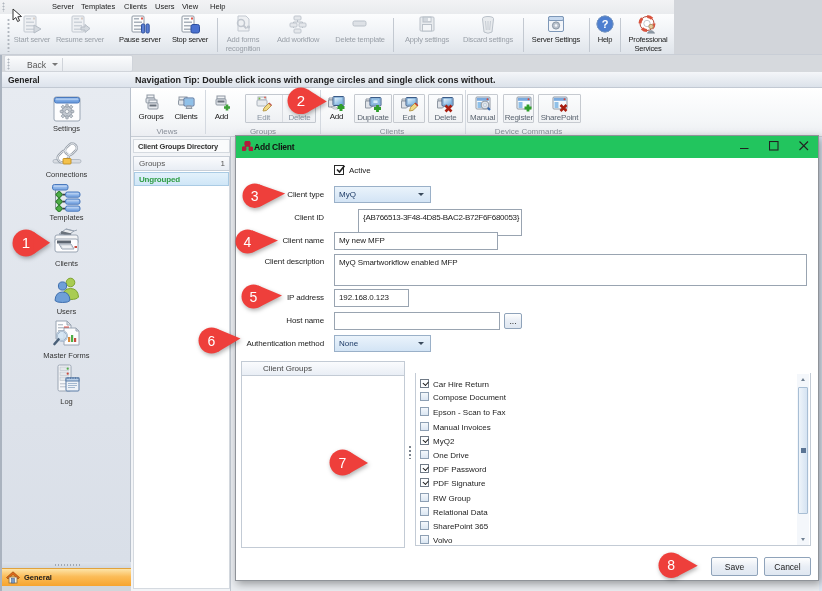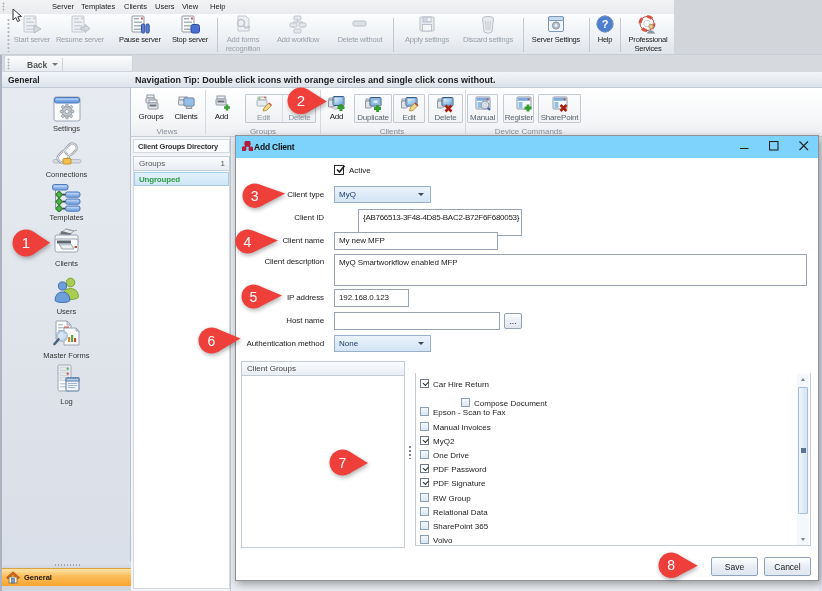--- a/index.html
+++ b/index.html
@@ -42,27 +42,27 @@
 .rgl{position:absolute;top:39px;font-size:8px;color:#8a909a;text-align:center;}
 .rsep{position:absolute;top:2px;width:1px;height:44px;background:#d4d9e0;}
 
 #cgd{left:131px;top:137px;width:100px;height:454px;background:#f2f4f7;border-right:1px solid #c0c7d0;}
 #cgdhdr{left:133px;top:139px;width:97px;height:14px;background:#fafbfc;border:1px solid #d5dae0;font-size:7.5px;font-weight:bold;color:#333;line-height:13px;padding-left:4px;letter-spacing:-0.2px;}
 #cgdgroups{left:133px;top:156px;width:97px;height:15px;background:linear-gradient(#fafbfd,#e8edf4);border:1px solid #c8cfd8;font-size:8px;color:#555;line-height:14px;}
 #cgdun{left:134px;top:172px;width:95px;height:14px;background:linear-gradient(#e3f1fb,#cfe6f7);border:1px solid #aacbe4;font-size:8px;font-weight:bold;letter-spacing:-0.2px;color:#2f9e44;line-height:13px;padding-left:4px;}
 #cgdbody{left:133px;top:171px;width:97px;height:418px;background:#ffffff;border:1px solid #d5dae0;border-top:none;}
 
 #dialog{left:235px;top:135px;width:584px;height:446px;background:#ffffff;border:1px solid #8f9399;box-shadow:2px 3px 8px rgba(0,0,0,0.35);}
-#dlgtitle{position:absolute;left:0;top:0;width:100%;height:22px;background:#7dd3fc;}
+#dlgtitle{position:absolute;left:0;top:0;width:100%;height:22px;background:#22c55e;}
 #dlgtitle .cap{position:absolute;left:18px;top:6px;font-size:8.5px;font-weight:bold;color:#111;letter-spacing:-0.2px;}
 .dlbl{position:absolute;font-size:8px;color:#222;text-align:right;letter-spacing:-0.1px;}
 .dinput{position:absolute;border:1px solid #99a4b1;background:#fff;font-size:8px;color:#222;line-height:16px;padding-left:4px;letter-spacing:-0.1px;white-space:nowrap;overflow:hidden;}
 .ddrop{position:absolute;border:1px solid #9ab0c8;background:linear-gradient(#eaf3fb,#d3e4f5);font-size:8px;color:#16365c;line-height:15px;padding-left:4px;}
 .ddrop .arr{position:absolute;right:6px;top:6px;width:0;height:0;border-left:3px solid transparent;border-right:3px solid transparent;border-top:3.5px solid #3a4a5c;}
-.phdr{position:absolute;height:15px;background:linear-gradient(#fafbfd,#e9eef5);border:1px solid #c3cbd5;font-size:8px;color:#444;line-height:14px;padding-left:5px;}
+.phdr{position:absolute;height:15px;background:linear-gradient(#fafbfd,#e9eef5);border:1px solid #c3cbd5;font-size:8px;color:#444;line-height:14px;padding-left:21px;}
 .pbody{position:absolute;background:#fff;border:1px solid #c3cbd5;border-top:none;}
 .cbrow{position:absolute;left:4px;font-size:8px;color:#222;height:14px;line-height:14px;}
 .cb{display:inline-block;width:9px;height:9px;border:1px solid #8ea0b4;background:linear-gradient(#f4f8fc,#dbe6f2);vertical-align:-1px;margin-right:4px;}
 .cb.ck{background:#fdfeff;border:1px solid #707a86;position:relative;}
 .cb.ck:after{content:"";position:absolute;left:1.5px;top:1px;width:4px;height:2.5px;border-left:1.6px solid #222;border-bottom:1.6px solid #222;transform:rotate(-48deg);}
 .btn{position:absolute;width:47px;height:19px;border:1px solid #8fa3ba;border-radius:2px;background:linear-gradient(#fefefe,#e9eef5 50%,#dfe7f1);font-size:8.5px;color:#222;text-align:center;line-height:18px;}
 
 .bal{position:absolute;filter:drop-shadow(1px 2px 2px rgba(0,0,0,0.3));}
 .bal text{font-family:"Liberation Sans",sans-serif;fill:#fff;}
 
@@ -147,21 +147,21 @@
         <rect x="13" y="8" width="7" height="4" rx="1" fill="#e4e7eb" stroke="#c0c6ce"></rect>
         <rect x="8" y="14" width="7" height="4" rx="1" fill="#e4e7eb" stroke="#c0c6ce"></rect>
         <path d="M11.5 5 v2 M7.5 12 v1 M16.5 12 v1 M11.5 7 h5 v1 M11.5 7 h-4 v1" stroke="#b8bfc7" fill="none"></path>
       </svg>
 <div class="lab">Add workflow</div></div>
 
 <div class="tbtn dis" style="left:330px;width:60px;">
 <svg width="24" height="20" viewBox="0 0 24 20">
         <rect x="5" y="6" width="13" height="5" rx="1.5" fill="#dde1e6" stroke="#bac1c9"></rect>
       </svg>
-<div class="lab">Delete without</div></div>
+<div class="lab">Delete template</div></div>
 <div class="tsep" style="left:393px;"></div>
 
 <div class="tbtn dis" style="left:398px;width:58px;">
 <svg width="24" height="20" viewBox="0 0 24 20">
         <rect x="5" y="2" width="14" height="14" rx="1" fill="#e8ebee" stroke="#bac1c9"></rect>
         <rect x="8" y="2" width="8" height="5" fill="#d3d8de" stroke="#bac1c9"></rect>
         <rect x="13" y="3" width="2.5" height="3" fill="#f4f6f8"></rect>
         <rect x="7.5" y="9.5" width="9" height="6.5" fill="#f4f6f8" stroke="#bac1c9"></rect>
       </svg>
 <div class="lab">Apply settings</div></div>
@@ -200,21 +200,21 @@
         <circle cx="11" cy="8.5" r="7" fill="none" stroke="#d9533e" stroke-width="3" stroke-dasharray="5.5 5.5"></circle>
         <circle cx="11" cy="8.5" r="3.2" fill="#fff" stroke="#c4c9cf"></circle>
         <circle cx="15" cy="11.5" r="2.2" fill="#e8c99a" stroke="#b09a6e"></circle>
         <path d="M11.5 18 q3.5 -4.5 7 0 Z" fill="#9aa5b1" stroke="#7c8894"></path>
       </svg>
 <div class="lab">Professional<br>Services</div></div>
 </div>
 <div class="abs" id="toolbarR"></div>
 <div class="abs" id="backrow">
     <div style="position:absolute;left:2px;top:2px;width:3px;height:12px;background-image:radial-gradient(circle,#b0b6be 0.9px,transparent 1.1px);background-size:3px 3px;"></div>
-    <span style="position:absolute;left:22px;top:4px;font-size:8.5px;color:#555;font-weight:bold;">Back</span>
+    <span style="position:absolute;left:22px;top:4px;font-size:8.5px;color:#555;">Back</span>
     <span style="position:absolute;left:47px;top:7px;width:0;height:0;border-left:3px solid transparent;border-right:3px solid transparent;border-top:3.5px solid #777;"></span>
     <span style="position:absolute;left:57px;top:2px;width:1px;height:13px;background:#d0d4da;"></span>
   </div>
 <div class="abs" id="backrest"></div>
 <div class="abs" id="genhdr">General</div>
 <div class="abs" id="navtip">Navigation Tip: Double click icons with orange circles and single click cons without.</div>
 <div class="abs" id="sidebar">
 
 <div class="sbitem" style="top:8px;">
 <svg width="28" height="27" viewBox="0 0 28 27">
@@ -545,21 +545,21 @@
 <div class="dinput" style="left:98px;top:176px;width:166px;height:18px;"></div>
 <div class="btn" style="left:268px;top:177px;width:18px;height:16px;line-height:14px;">...</div>
 <div class="dlbl" style="right:494px;top:203px;">Authentication method</div>
 <div class="ddrop" style="left:98px;top:199px;width:97px;height:17px;"><span style="color:#1c3a66;">None</span><span class="arr"></span></div>
 
 <div class="phdr" style="left:5px;top:225px;width:164px;">Client Groups</div>
 <div class="pbody" style="left:5px;top:240px;width:164px;height:172px;"></div>
 <div style="position:absolute;left:172px;top:309px;width:4px;height:14px;background-image:radial-gradient(circle,#7a828c 1px,transparent 1.2px);background-size:4px 4px;"></div>
 <div class="pbody" style="left:179px;top:237px;width:396px;height:173px;">
 <div class="cbrow" style="top:5px;"><span class="cb ck"></span>Car Hire Return</div>
-<div class="cbrow" style="top:24px;margin-left:41px;"><span class="cb"></span>Compose Document</div>
+<div class="cbrow" style="top:18px;"><span class="cb"></span>Compose Document</div>
 <div class="cbrow" style="top:33px;"><span class="cb"></span>Epson - Scan to Fax</div>
 <div class="cbrow" style="top:48px;"><span class="cb"></span>Manual Invoices</div>
 <div class="cbrow" style="top:62px;"><span class="cb ck"></span>MyQ2</div>
 <div class="cbrow" style="top:76px;"><span class="cb"></span>One Drive</div>
 <div class="cbrow" style="top:90px;"><span class="cb ck"></span>PDF Password</div>
 <div class="cbrow" style="top:104px;"><span class="cb ck"></span>PDF Signature</div>
 <div class="cbrow" style="top:119px;"><span class="cb"></span>RW Group</div>
 <div class="cbrow" style="top:133px;"><span class="cb"></span>Relational Data</div>
 <div class="cbrow" style="top:147px;"><span class="cb"></span>SharePoint 365</div>
 <div class="cbrow" style="top:161px;"><span class="cb"></span>Volvo</div>

